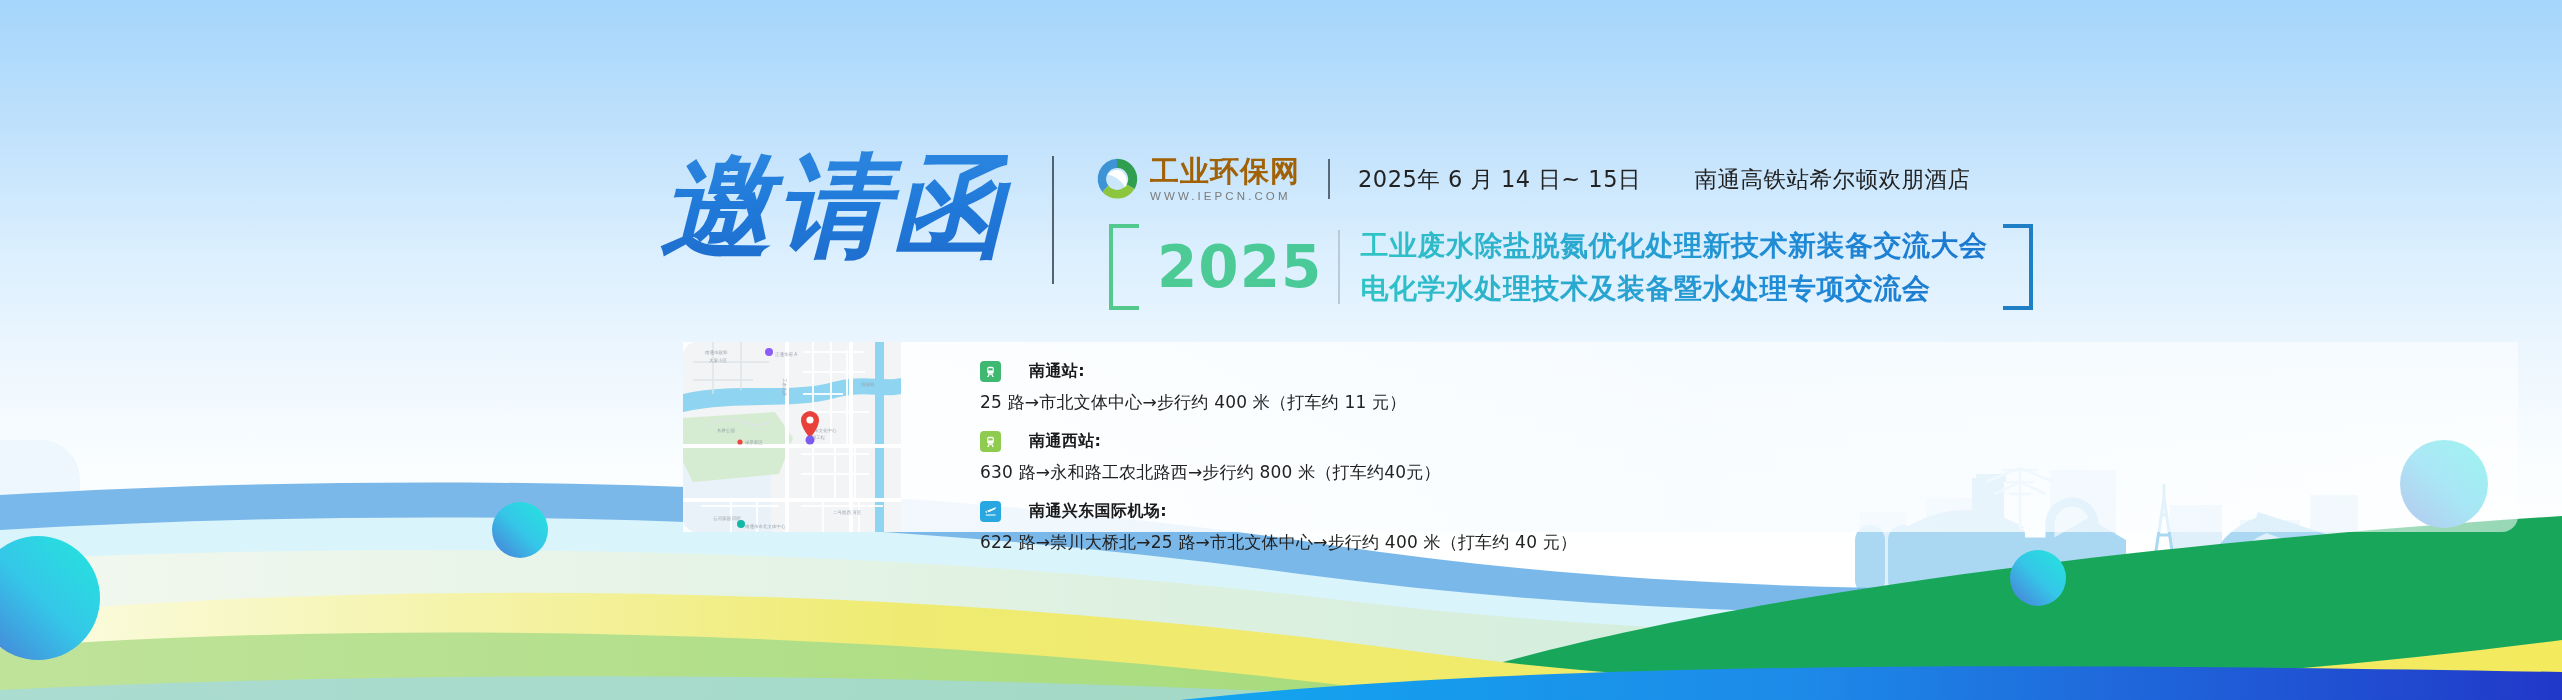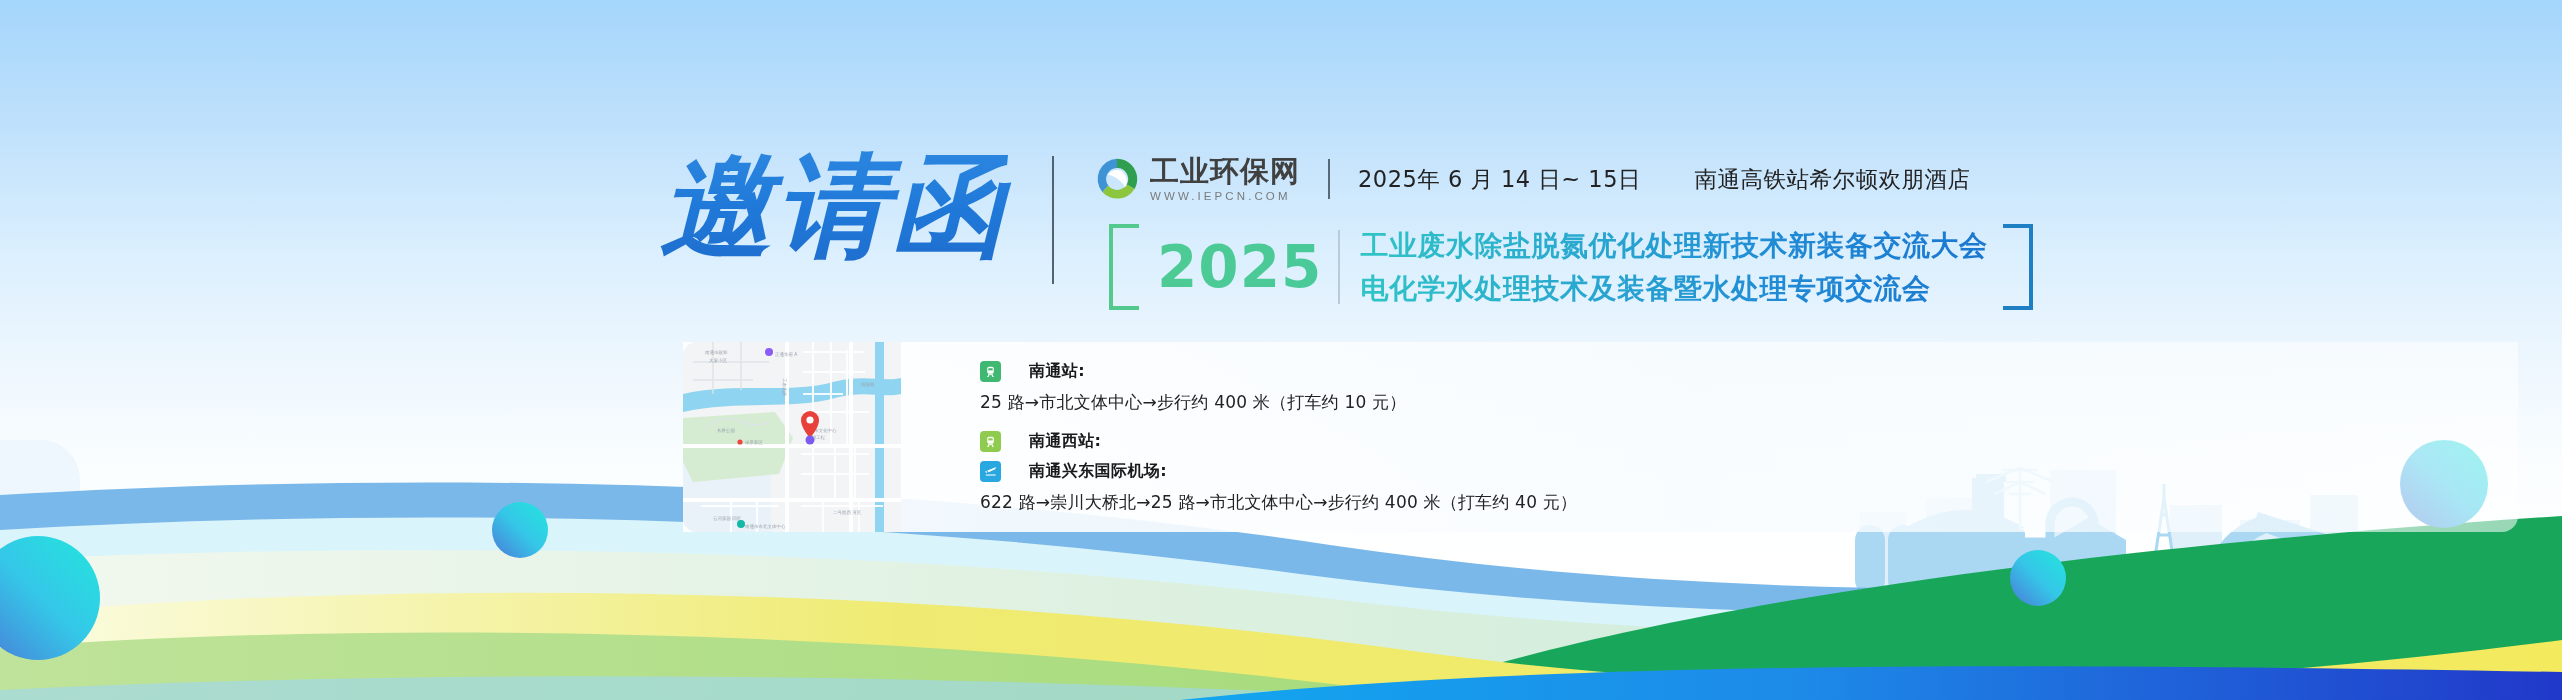--- a/index.html
+++ b/index.html
@@ -29,21 +29,21 @@
     padding-right:8px;
   }
   .vdiv{width:2px;height:128px;background:#3b4a57;opacity:.85;margin:6px 0 0 36px;}
 
   .rightcol{margin-left:40px;margin-top:2px;}
 
   .logo-line{display:flex;align-items:center;height:54px;}
   .logo-mark{width:46px;height:46px;flex:0 0 46px;}
   .logo-words{margin-left:10px;display:flex;flex-direction:column;justify-content:center;}
   .logo-cn{font-family:"DejaVu Sans","Liberation Sans",sans-serif;
-    font-size:29px;font-weight:bold;color:#404040;letter-spacing:1px;line-height:1.05;text-align:right;}
+    font-size:29px;font-weight:bold;color:#a16207;letter-spacing:1px;line-height:1.05;text-align:right;}
   .logo-url{font-size:11.5px;color:#7b7b7b;letter-spacing:3.1px;margin-top:3px;
     font-family:"Liberation Sans",sans-serif;}
   .logo-sep{width:2px;height:40px;background:#3b4a57;opacity:.8;margin:0 28px;}
   .meta{font-family:"DejaVu Sans","Liberation Sans",sans-serif;
     font-size:22.5px;color:#222;letter-spacing:.5px;white-space:nowrap;}
   .meta .venue{margin-left:46px;}
 
   .title-block{display:flex;align-items:stretch;margin-top:18px;padding-left:15px;}
   .bracket-l,.bracket-r{width:26px;align-self:stretch;}
   .bracket-l{border-left:4px solid #53c98e;border-top:4px solid #53c98e;border-bottom:4px solid #53c98e;margin-right:14px;}
@@ -276,36 +276,37 @@
               <svg width="13" height="13" viewBox="0 0 24 24" fill="#ffffff">
                 <rect x="6" y="3" width="12" height="13" rx="3"></rect>
                 <rect x="8" y="6" width="8" height="4" fill="#3fb871"></rect>
                 <rect x="7.5" y="17" width="9" height="1.6"></rect>
                 <path d="M8 18.6 L5.5 22 h3 L10 18.6 z"></path>
                 <path d="M16 18.6 L18.5 22 h-3 L14 18.6 z"></path>
               </svg>
             </span>
             <span class="ihead">南通站:</span>
           </div>
-          <div class="idesc">25 路→市北文体中心→步行约 400 米（打车约 10 元）</div>
+          <div class="idesc">25 路→市北文体中心→步行约 400 米（打车约 11 元）</div>
         </div>
 
         <div>
           <div class="irow">
             <span class="ico" style="background:#8fcb4e">
               <svg width="13" height="13" viewBox="0 0 24 24" fill="#ffffff">
                 <rect x="6" y="3" width="12" height="13" rx="3"></rect>
                 <rect x="8" y="6" width="8" height="4" fill="#8fcb4e"></rect>
                 <rect x="7.5" y="17" width="9" height="1.6"></rect>
                 <path d="M8 18.6 L5.5 22 h3 L10 18.6 z"></path>
                 <path d="M16 18.6 L18.5 22 h-3 L14 18.6 z"></path>
               </svg>
             </span>
             <span class="ihead">南通西站:</span>
           </div>
+          <div class="idesc">630 路→永和路工农北路西→步行约 800 米（打车约40元）</div>
         </div>
 
         <div>
           <div class="irow">
             <span class="ico" style="background:#29a7e0">
               <svg width="14" height="14" viewBox="0 0 24 24" fill="#ffffff">
                 <path d="M2 13 L21 5 L19 9 L8 14 L6 12 L4 12.5 L5.5 14.5 L4 15.5 Z"></path>
                 <rect x="3" y="18" width="17" height="1.8"></rect>
               </svg>
             </span>

